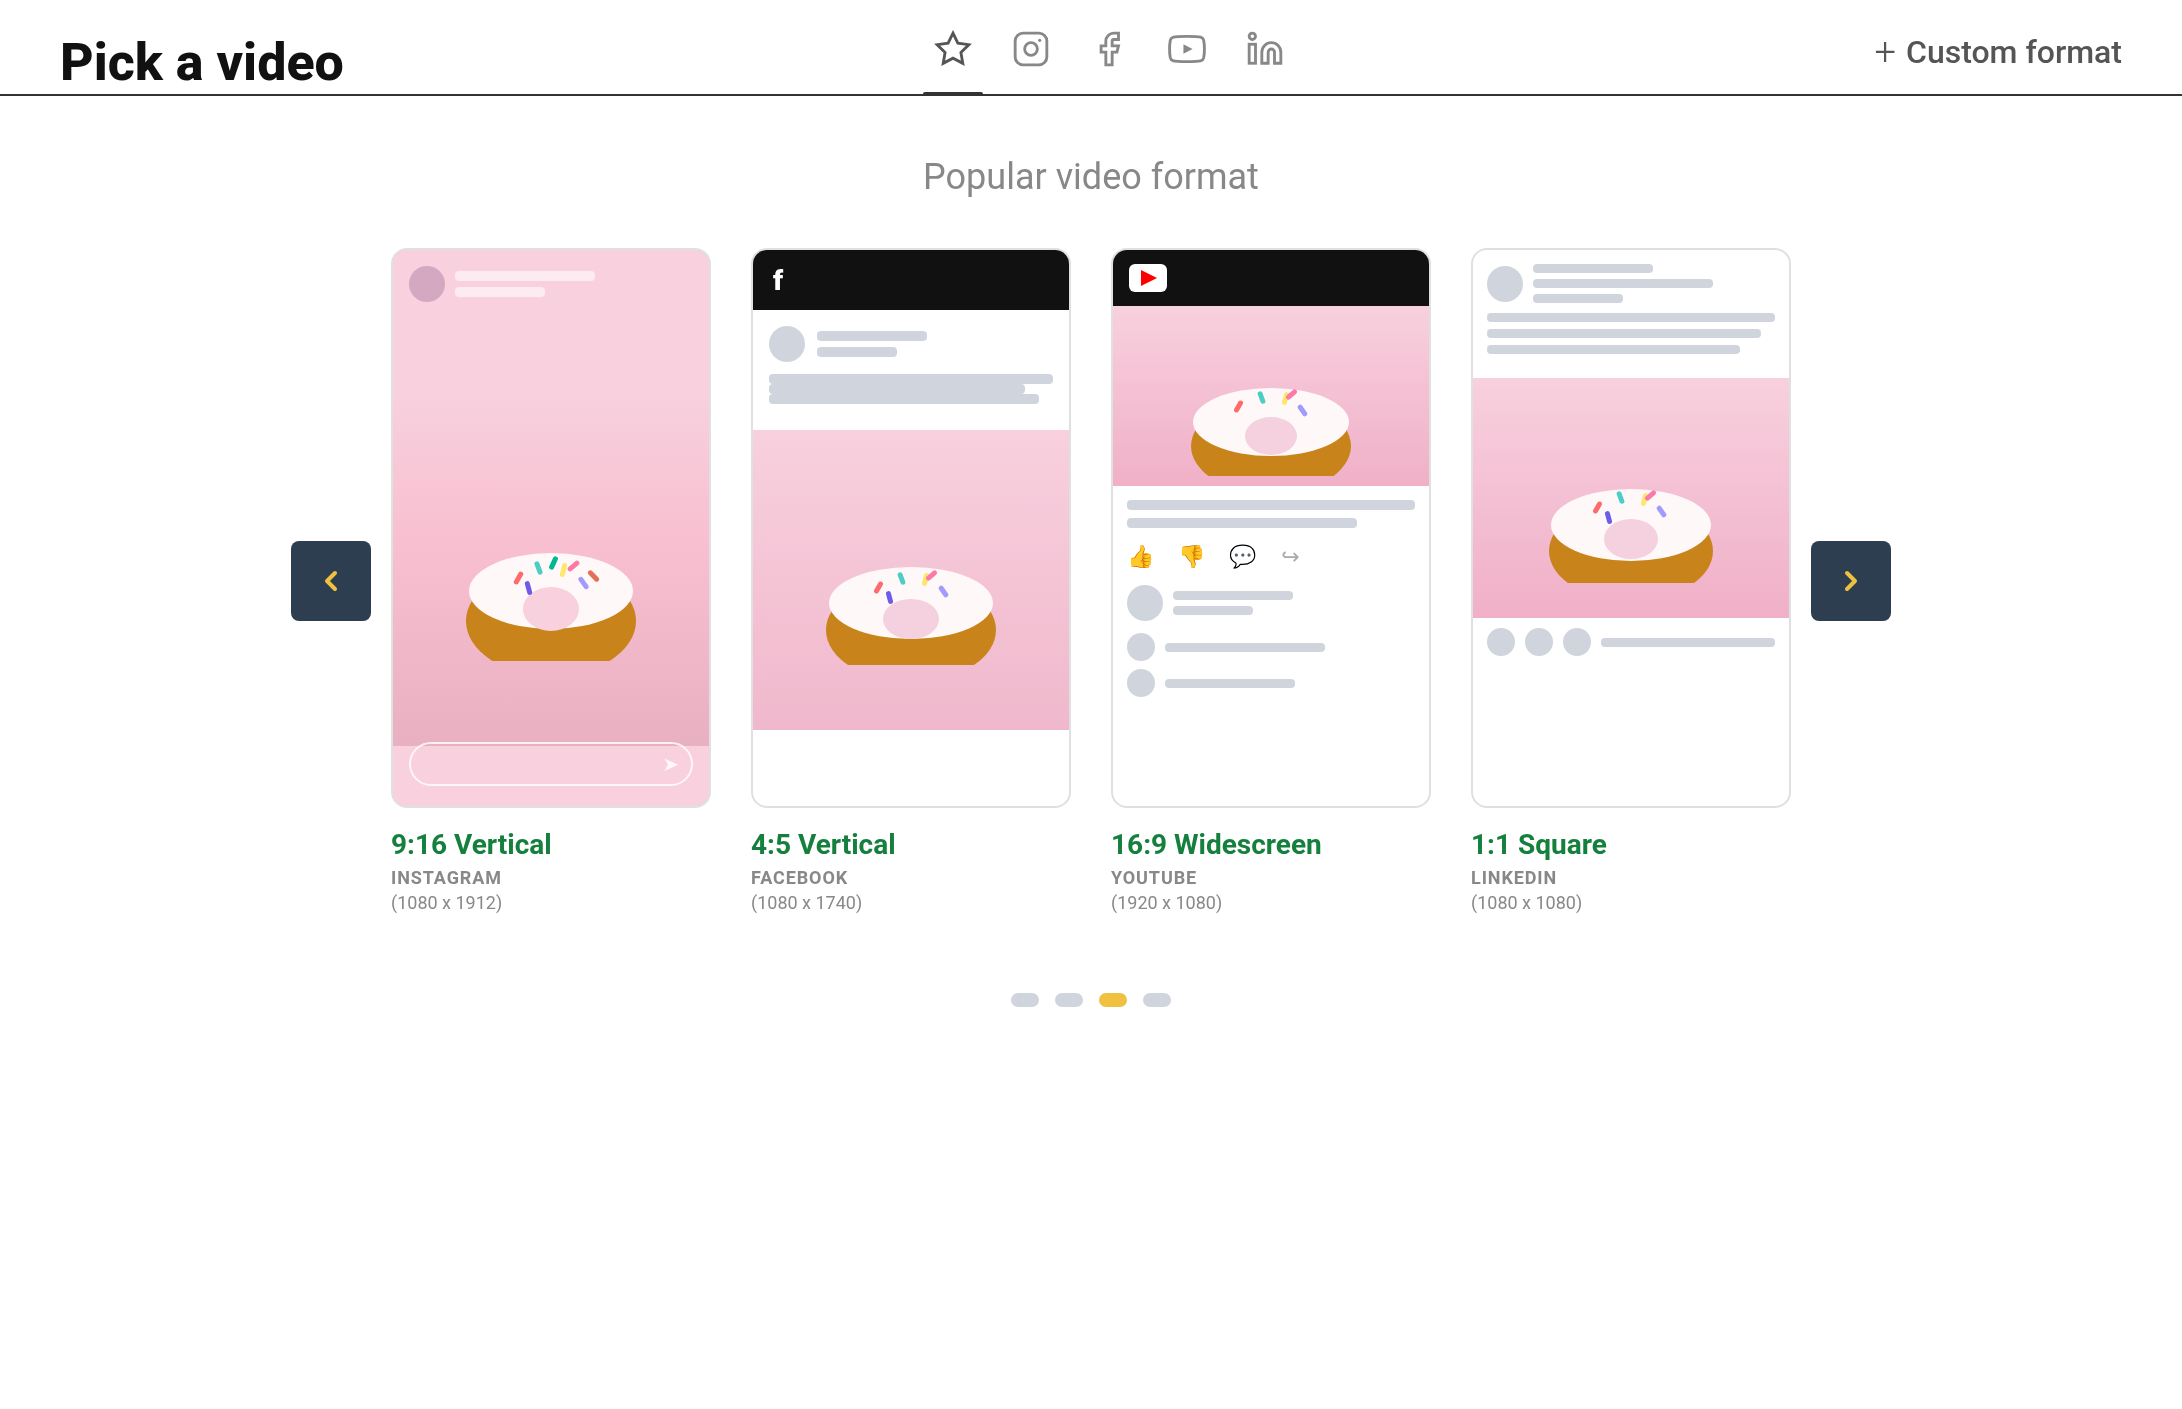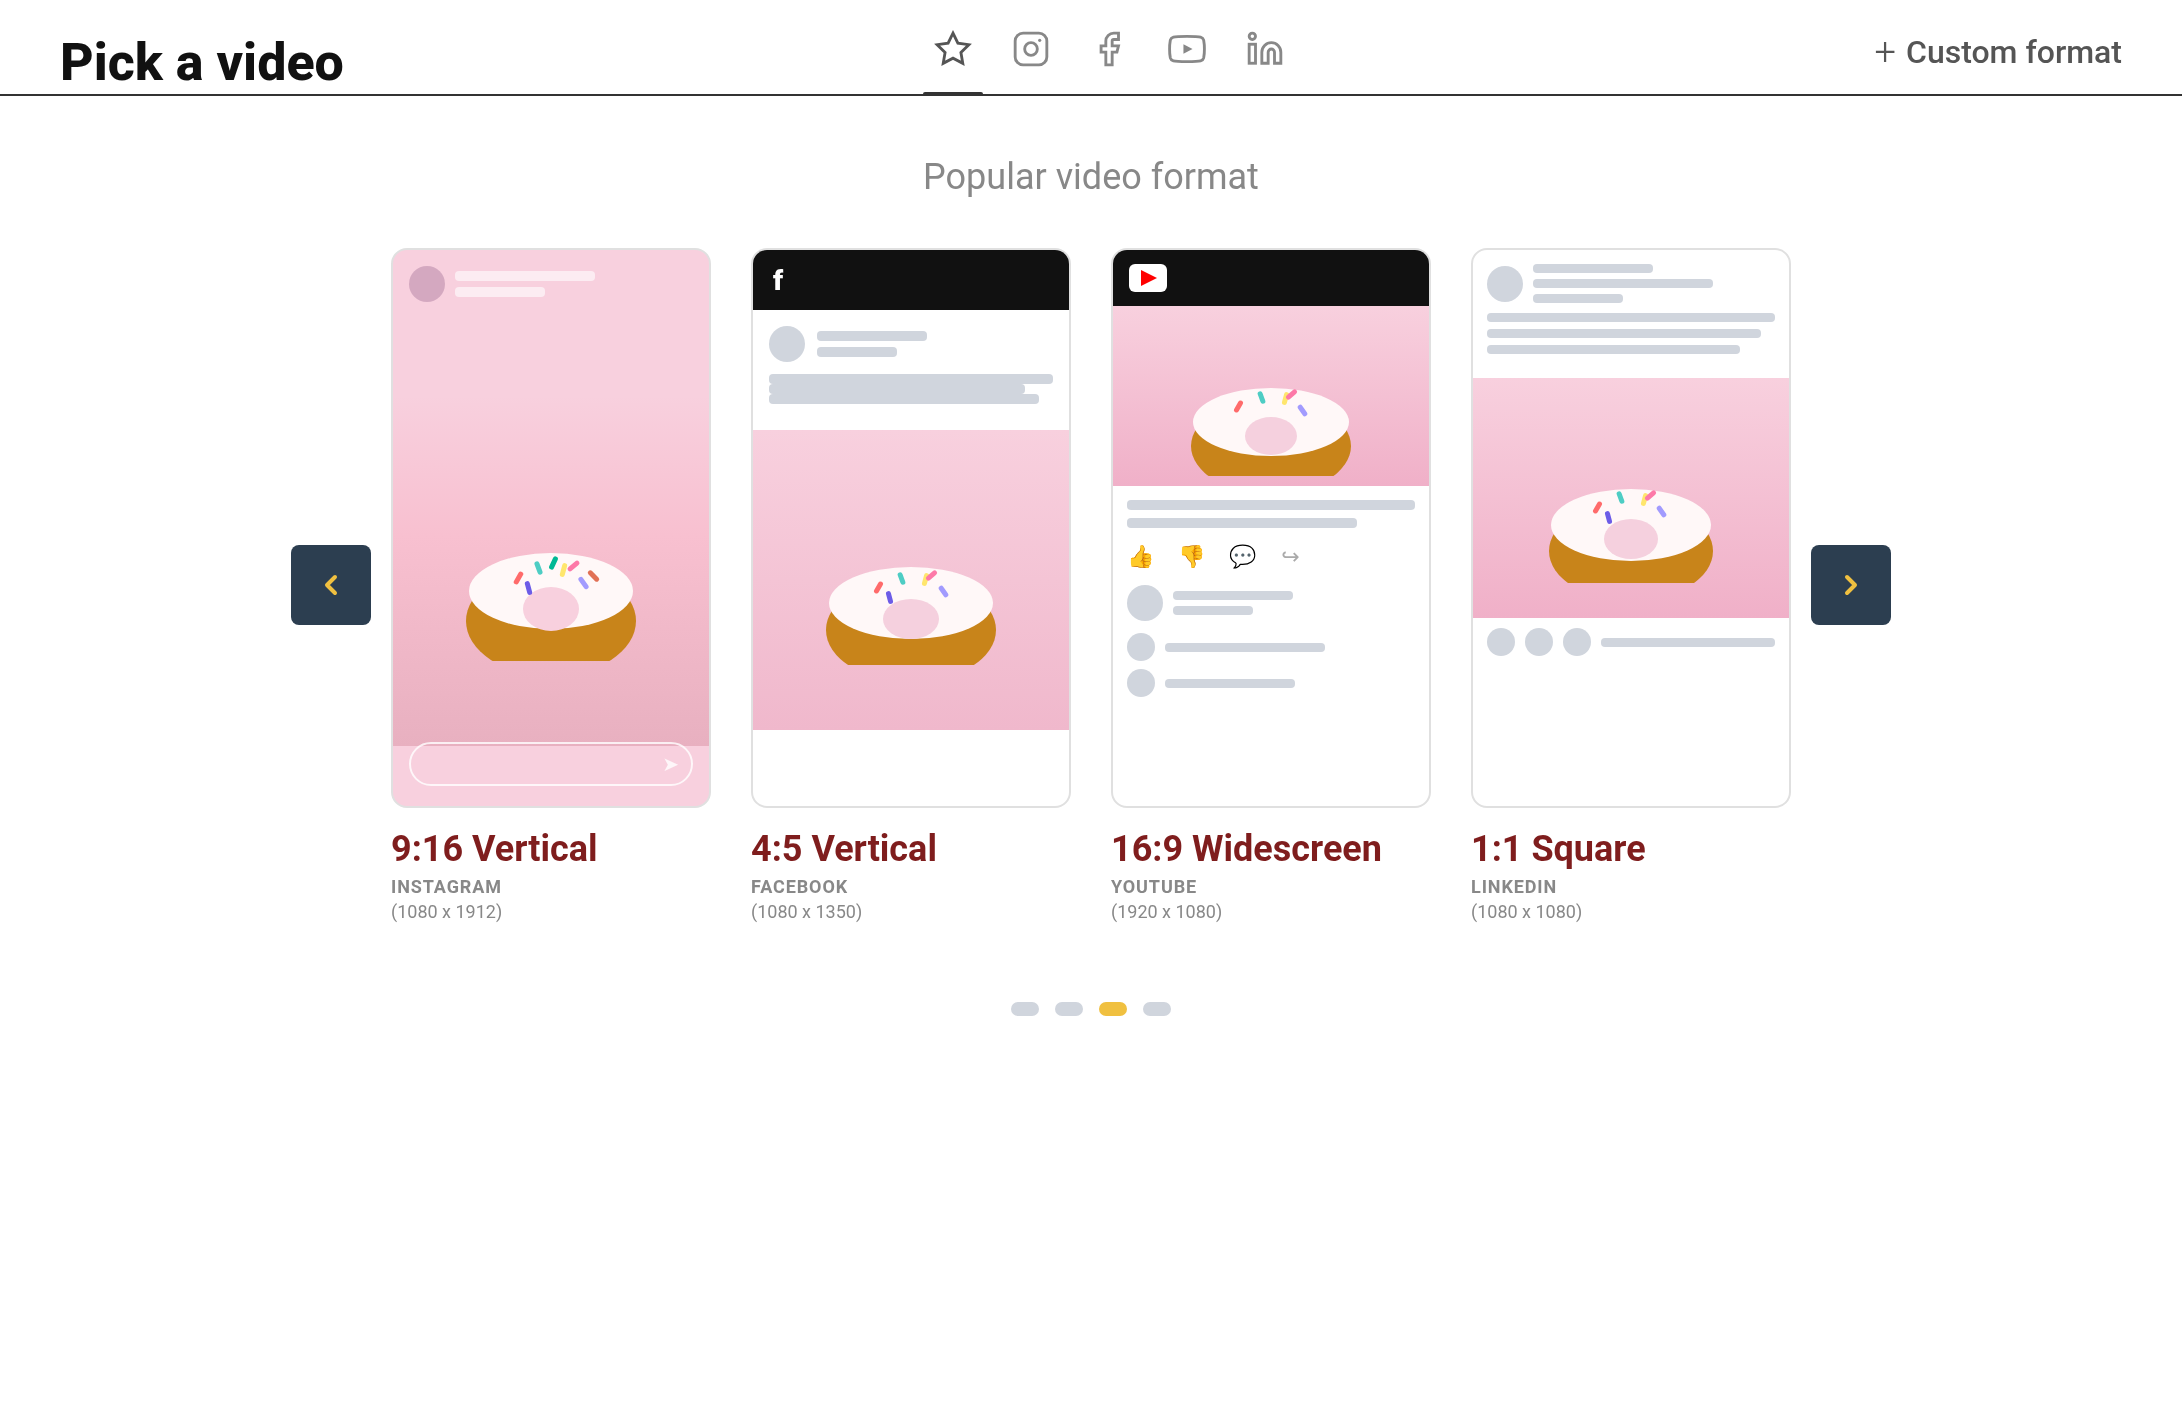--- a/index.html
+++ b/index.html
@@ -427,23 +427,23 @@
       background: #d0d5dd;
       border-radius: 4px;
       flex: 1;
     }
 
     
     .card-label {
       margin-top: 20px;
     }
     .card-title {
-      font-size: 36px;
+      font-size: 28px;
       font-weight: 700;
-      color: #7f1d1d;
+      color: #15803d;
       margin-bottom: 6px;
     }
     .card-platform {
       font-size: 18px;
       font-weight: 700;
       color: #888;
       letter-spacing: 0.05em;
       text-transform: uppercase;
       margin-bottom: 4px;
     }
@@ -603,21 +603,21 @@
             <rect x="112" y="78" width="5" height="13" rx="2.5" fill="#ffe66d" transform="rotate(15 114.5 84.5)"></rect>
             <rect x="130" y="90" width="5" height="13" rx="2.5" fill="#a29bfe" transform="rotate(-35 132.5 96.5)"></rect>
             <rect x="118" y="74" width="5" height="13" rx="2.5" fill="#fd79a8" transform="rotate(50 120.5 80.5)"></rect>
             <rect x="76" y="96" width="5" height="13" rx="2.5" fill="#6c5ce7" transform="rotate(-15 78.5 102.5)"></rect>
           </svg>
         </div>
       </div>
       <div class="card-label">
         <div class="card-title">4:5 Vertical</div>
         <div class="card-platform">FACEBOOK</div>
-        <div class="card-dimensions">(1080 x 1350)</div>
+        <div class="card-dimensions">(1080 x 1740)</div>
       </div>
     </div>
 
     <div class="card-wrapper">
       <div class="card card-youtube">
         <div class="yt-header">
           <div class="yt-logo-box">
             <div class="yt-play"></div>
           </div>
         </div>

